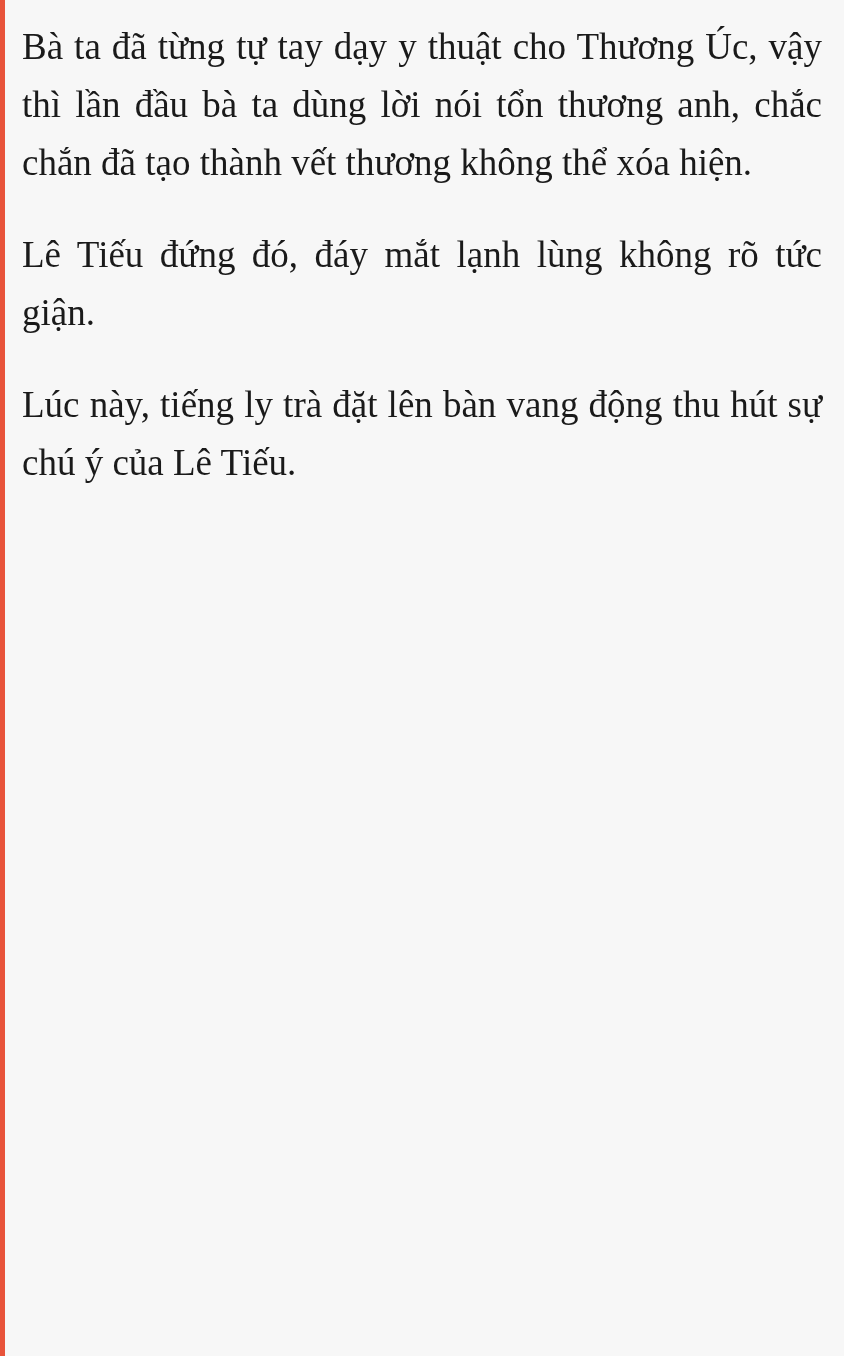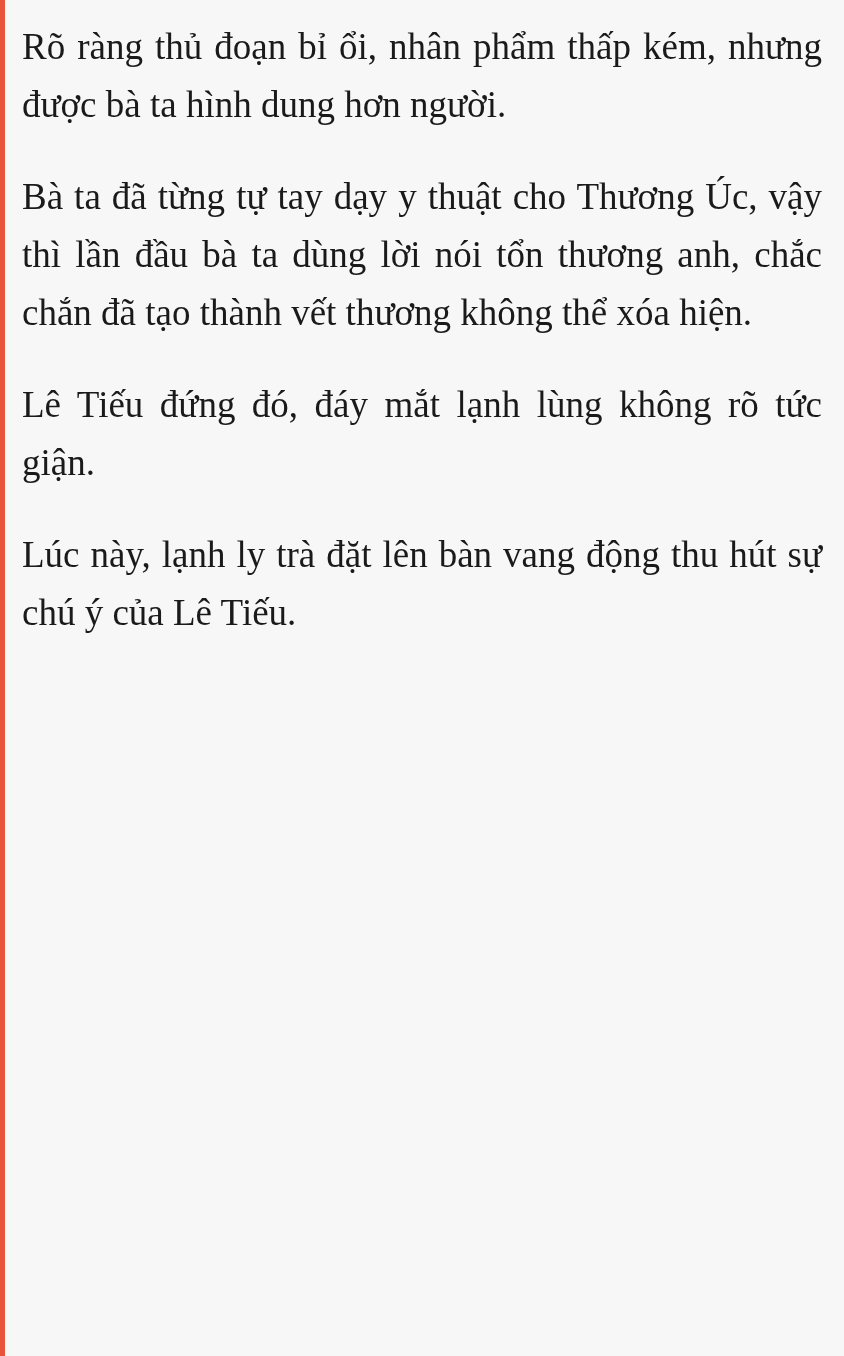--- a/index.html
+++ b/index.html
@@ -49,18 +49,17 @@
   p.para:last-child {
     margin-bottom: 0;
   }
 </style>
 </head>
 <body>
 
 <div id="reader">
   <div class="accent-bar"></div>
   <div class="content">
-    <p class="para">Rõ ràng thủ đoạn bỉ ổi, nhân phẩm thấp kém, nhưng được bà ta hình dung hơn người.</p>
     <p class="para">Bà ta đã từng tự tay dạy y thuật cho Thương Úc, vậy thì lần đầu bà ta dùng lời nói tổn thương anh, chắc chắn đã tạo thành vết thương không thể xóa hiện.</p>
     <p class="para">Lê Tiếu đứng đó, đáy mắt lạnh lùng không rõ tức giận.</p>
-    <p class="para">Lúc này, lạnh ly trà đặt lên bàn vang động thu hút sự chú ý của Lê Tiếu.</p>
+    <p class="para">Lúc này, tiếng ly trà đặt lên bàn vang động thu hút sự chú ý của Lê Tiếu.</p>
   </div>
 </div>
 
 </body></html>

